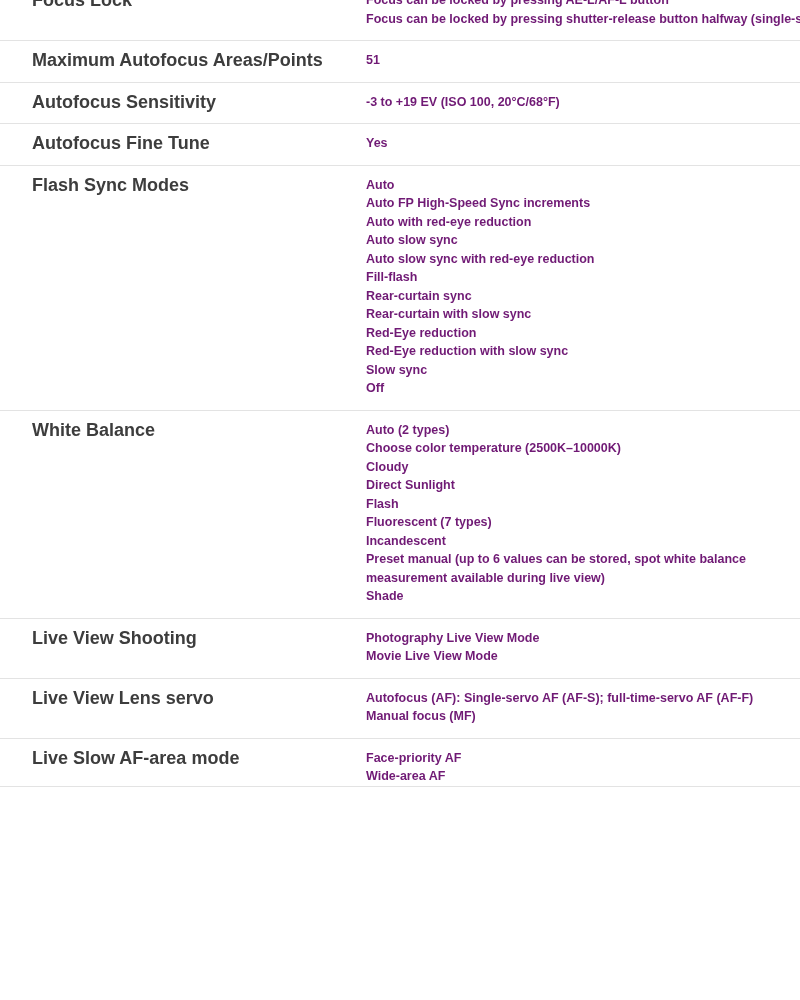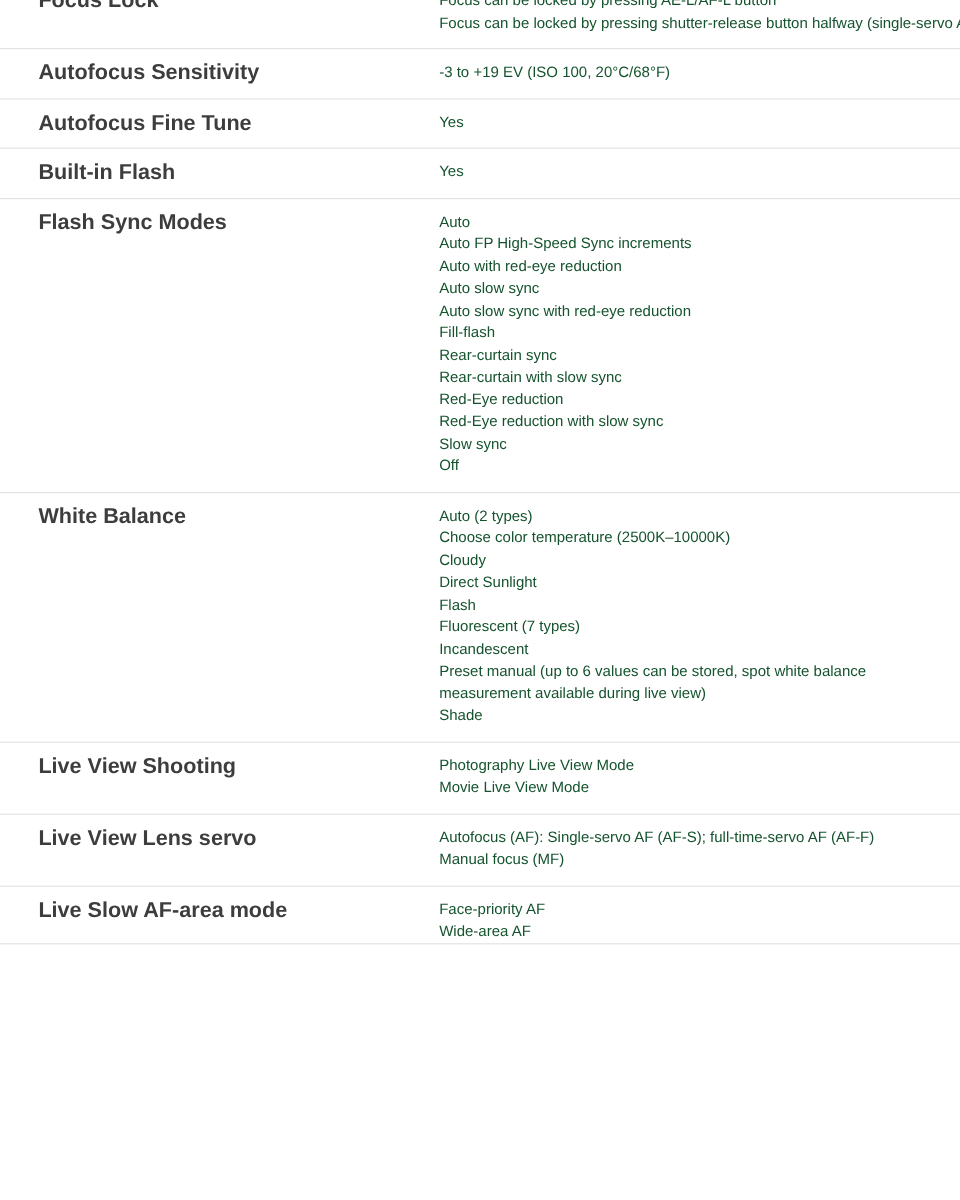--- a/index.html
+++ b/index.html
@@ -33,22 +33,22 @@
   }
   td.label {
     width: 300px;
     padding-left: 32px;
     font-weight: bold;
     color: #3d3d3d;
     font-size: 18px;
   }
   td.value {
     padding-left: 26px;
-    color: #14532d;
-    font-weight: normal;
+    color: #701a75;
+    font-weight: bold;
   }
   .value-line {
     display: block;
     white-space: nowrap;
   }
   .value-line.wrap {
     white-space: normal;
   }
   
   tr.clipped td {
@@ -73,47 +73,47 @@
         <div class="clip-wrap"><span>Focus Lock</span></div>
       </td>
       <td class="value">
         <div class="clip-wrap">
           <span class="value-line">Focus can be locked by pressing AE-L/AF-L button</span>
           <span class="value-line">Focus can be locked by pressing shutter-release button halfway (single-servo AF)</span>
         </div>
       </td>
     </tr>
 
+    <tr>
+      <td class="label">
+        <span>Maximum Autofocus Areas/Points</span>
+      </td>
+      <td class="value">
+        <span class="value-line">51</span>
+      </td>
+    </tr>
 
     <tr>
       <td class="label">
         <span>Autofocus Sensitivity</span>
       </td>
       <td class="value">
         <span class="value-line">-3 to +19 EV (ISO 100, 20°C/68°F)</span>
       </td>
     </tr>
 
     <tr>
       <td class="label">
         <span>Autofocus Fine Tune</span>
       </td>
       <td class="value">
         <span class="value-line">Yes</span>
       </td>
     </tr>
 
-    <tr>
-      <td class="label">
-        <span>Built-in Flash</span>
-      </td>
-      <td class="value">
-        <span class="value-line">Yes</span>
-      </td>
-    </tr>
 
     <tr>
       <td class="label">
         <span>Flash Sync Modes</span>
       </td>
       <td class="value">
         <span class="value-line">Auto</span>
         <span class="value-line">Auto FP High-Speed Sync increments</span>
         <span class="value-line">Auto with red-eye reduction</span>
         <span class="value-line">Auto slow sync</span>

